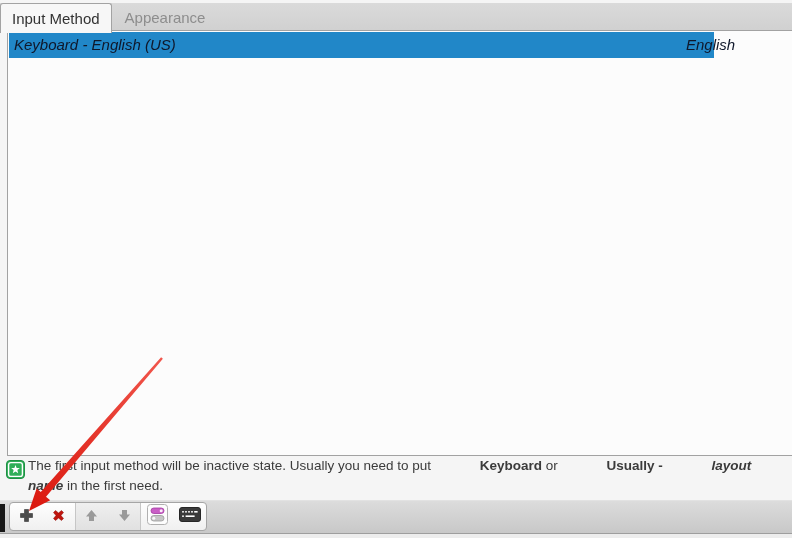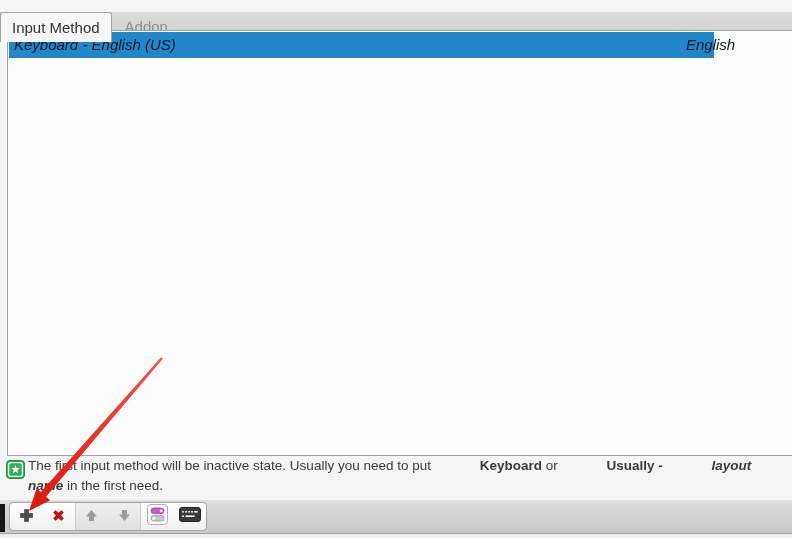--- a/index.html
+++ b/index.html
@@ -4,21 +4,21 @@
 <style>
   html,body{margin:0;padding:0;}
   body{
     width:792px;height:538px;position:relative;overflow:hidden;
     font-family:"Liberation Sans",sans-serif;background:#f5f5f5;
   }
   .page{position:absolute;inset:0;}
 
   
   .tabbar{
-    position:absolute;top:12px;left:0;right:0;height:29px;
+    position:absolute;top:3px;left:0;right:0;height:29px;
     background:linear-gradient(#dadada,#d0d0d0);
     border-bottom:1px solid #b5b5b5;
     display:flex;align-items:stretch;
   }
   .tab{
     font-size:15px;color:#8d8d8d;display:flex;align-items:center;
     padding:0 13px;white-space:nowrap;
   }
   .tab.active{
     align-self:flex-start;height:30px;box-sizing:border-box;
@@ -71,21 +71,21 @@
   
   .arrow-overlay{position:absolute;inset:0;z-index:50;pointer-events:none;}
 </style>
 </head>
 <body>
 
 <div class="page">
 
   <div class="tabbar">
     <div class="tab active">Input Method</div>
-    <div class="tab">Addon</div>
+    <div class="tab">Appearance</div>
   </div>
 
   <div class="listbox">
     <div class="im-row">
       <span class="name">Keyboard - English (US)</span>
       <span class="lang">English</span>
     </div>
   </div>
 
   <div class="info-icon">

